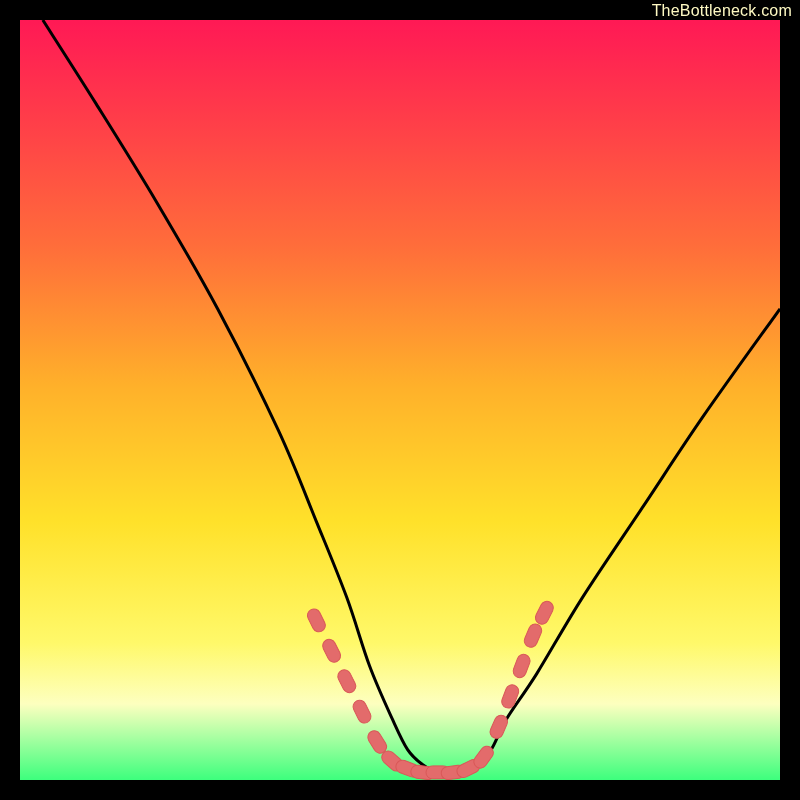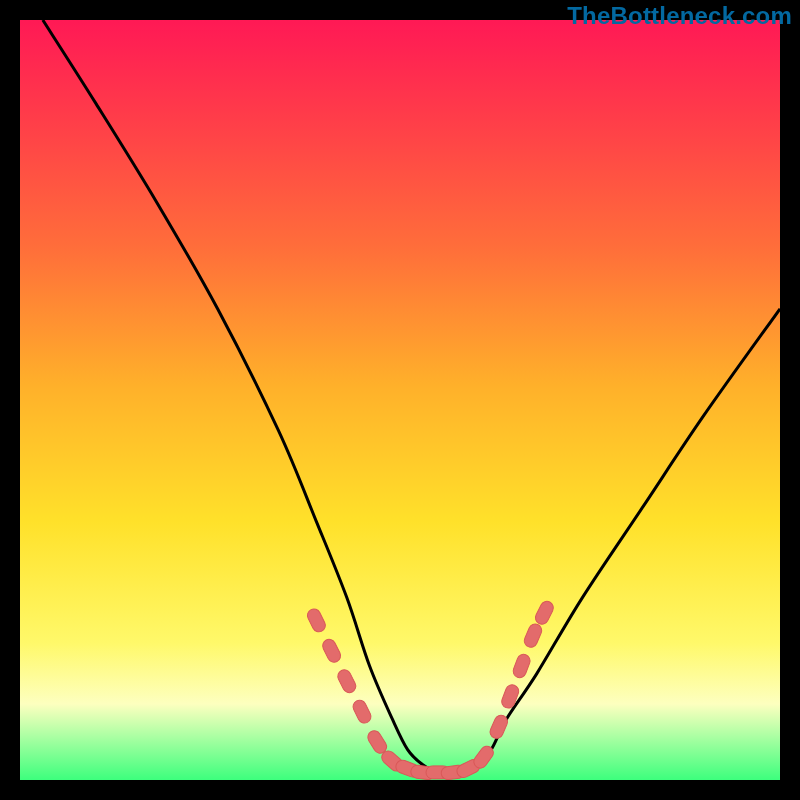--- a/index.html
+++ b/index.html
@@ -34,23 +34,23 @@
       #ffe12a 66%,
       #fff96a 82%,
       #fdffbf 90%,
       #3dff7d 100%
     );
   }
   .watermark {
     position: absolute;
     top: 2px;
     right: 8px;
-    color: #0369a1;
-    font-size: 24px;
-    font-weight: 700;
+    color: #fef9c3;
+    font-size: 16px;
+    font-weight: 400;
     letter-spacing: 0.2px;
     user-select: none;
   }
   svg.curve {
     position: absolute;
     left: 0;
     top: 0;
     width: 760px;
     height: 760px;
   }

